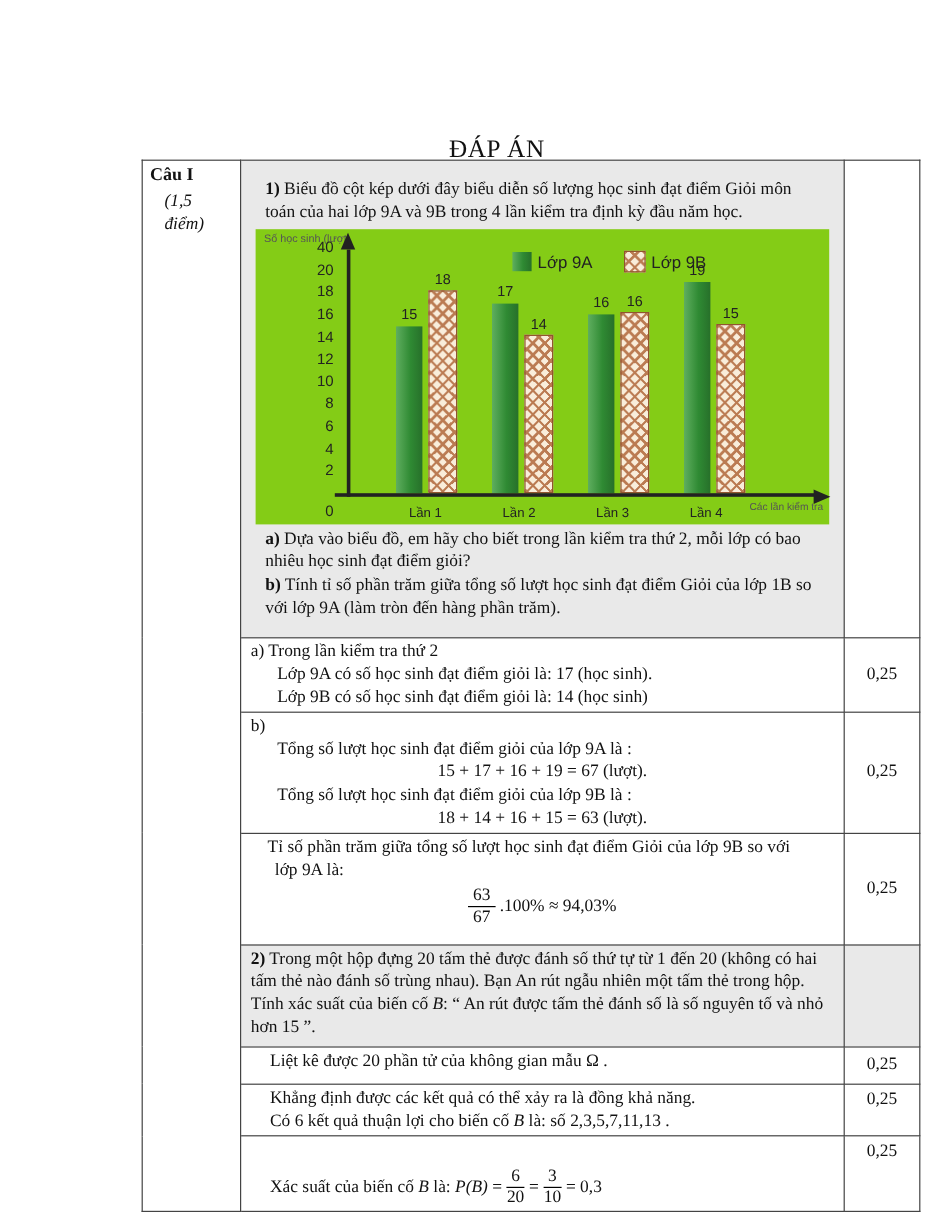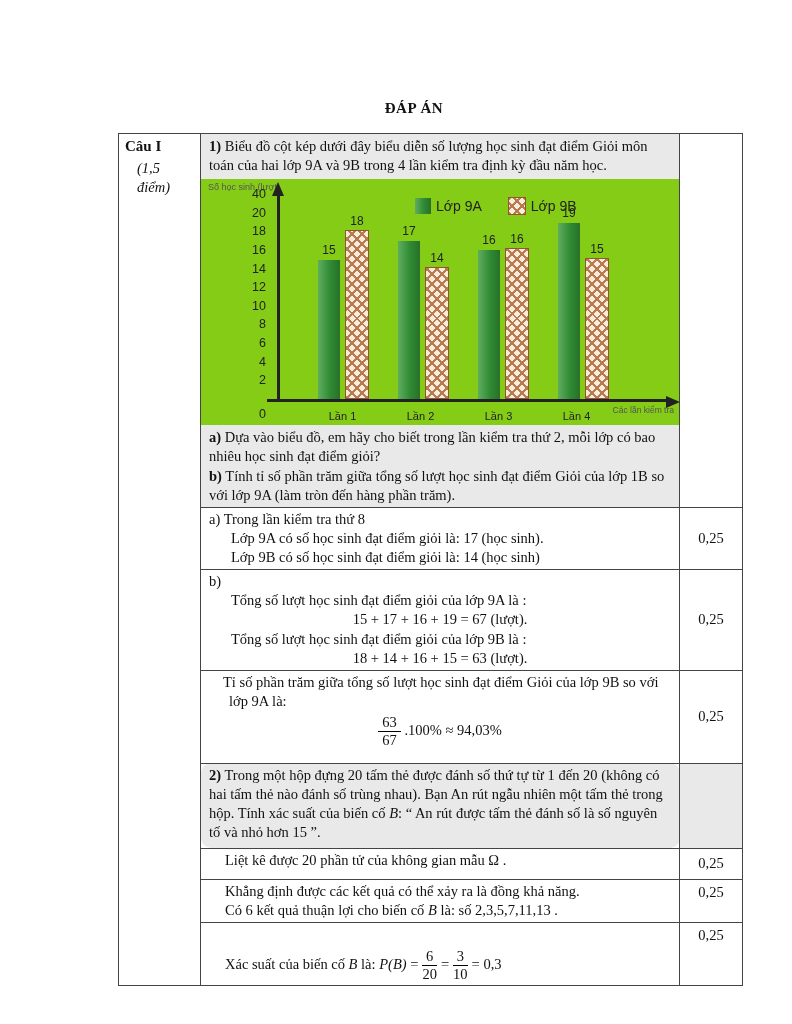--- a/index.html
+++ b/index.html
@@ -1,22 +1,22 @@
 <!DOCTYPE html>
 <html><head>
 <meta charset="utf-8">
 <style>
   html,body{margin:0;padding:0;background:#fff;}
   .page{
     width:792px;height:1024px;background:#fff;position:relative;
     font-family:"Liberation Serif",serif;color:#111;overflow:hidden;
   }
   .doc-title{
-    position:absolute;top:100px;left:118px;width:592px;text-align:center;
-    font-weight:bold;font-size:15px;letter-spacing:.5px;
+    position:absolute;top:112px;left:118px;width:592px;text-align:center;
+    font-weight:normal;font-size:21px;letter-spacing:.5px;
   }
   table.answer-table{
     position:absolute;top:133px;left:118px;width:593px;
     border-collapse:collapse;table-layout:fixed;
   }
   .answer-table td{
     border:1px solid #444;vertical-align:top;
     font-size:14.5px;line-height:1.32;padding:2px 8px;
   }
   td.qcol{width:69px;padding:3px 6px;}
@@ -97,21 +97,21 @@
   <div class="doc-title">ĐÁP ÁN</div>
 
   <table class="answer-table">
 
     <tbody>
         <tr>
       <td class="qcol" rowspan="8">
         <div class="qlabel">Câu I</div>
         <div class="qnote">(1,5 điểm)</div>
       </td>
-      <td class="ccol graybg" style="height:368px;padding:0;">
+      <td class="ccol graybg" style="height:368px;padding:12px;">
         <div class="stmt">
           <span class="bold">1)</span><span> Biểu đồ cột kép dưới đây biểu diễn số lượng học sinh đạt điểm Giỏi môn toán của hai lớp 9A và 9B trong 4 lần kiểm tra định kỳ đầu năm học.</span>
         </div>
 
         <div class="chart">
           <div class="ylabel">Số học sinh (lượt)</div>
           <div class="legend">
             <div class="legend-item">
               <span class="swatch bar-s0"></span>
               <span class="legend-label">Lớp 9A</span>
@@ -189,21 +189,21 @@
           <div>
             <span class="bold">b)</span><span> Tính tỉ số phần trăm giữa tổng số lượt học sinh đạt điểm Giỏi của lớp 1B so với lớp 9A (làm tròn đến hàng phần trăm).</span>
           </div>
         </div>
       </td>
       <td class="pcol"></td>
     </tr>
 
     <tr>
       <td class="ccol" style="height:57px;">
-        <div>a) Trong lần kiểm tra thứ 8</div>
+        <div>a) Trong lần kiểm tra thứ 2</div>
         <div class="ind22">Lớp 9A có số học sinh đạt điểm giỏi là:  17 (học sinh).</div>
         <div class="ind22">Lớp 9B có số học sinh đạt điểm giỏi là:  14 (học sinh)</div>
       </td>
       <td class="pcol mid">0,25</td>
     </tr>
 
     <tr>
       <td class="ccol" style="height:88px;">
         <div>b)</div>
         <div class="ind22">Tổng số lượt học sinh đạt điểm giỏi của lớp 9A là :</div>
@@ -223,21 +223,21 @@
             <span class="num">63</span>
             <span class="den">67</span>
           </span>
           <span>.100% ≈ 94,03%</span>
         </div>
       </td>
       <td class="pcol mid">0,25</td>
     </tr>
 
     <tr>
-      <td class="ccol graybg" style="height:80px;border-radius:10px;">
+      <td class="ccol graybg" style="height:80px;">
         <span class="bold">2)</span><span> Trong một hộp đựng  20 tấm thẻ được đánh số thứ tự từ 1 đến 20 (không có hai tấm thẻ nào đánh số trùng nhau). Bạn An rút ngẫu nhiên một tấm thẻ trong hộp. Tính xác suất của biến cố </span><span class="ital">B</span><span>: “ An rút được tấm thẻ đánh số là số nguyên tố và nhỏ hơn 15 ”.</span>
       </td>
       <td class="pcol graybg"></td>
     </tr>
 
     <tr>
       <td class="ccol" style="height:26px;">
         <div class="ind16">Liệt kê được  20  phần tử của không gian mẫu  Ω .</div>
       </td>
       <td class="pcol mid">0,25</td>

